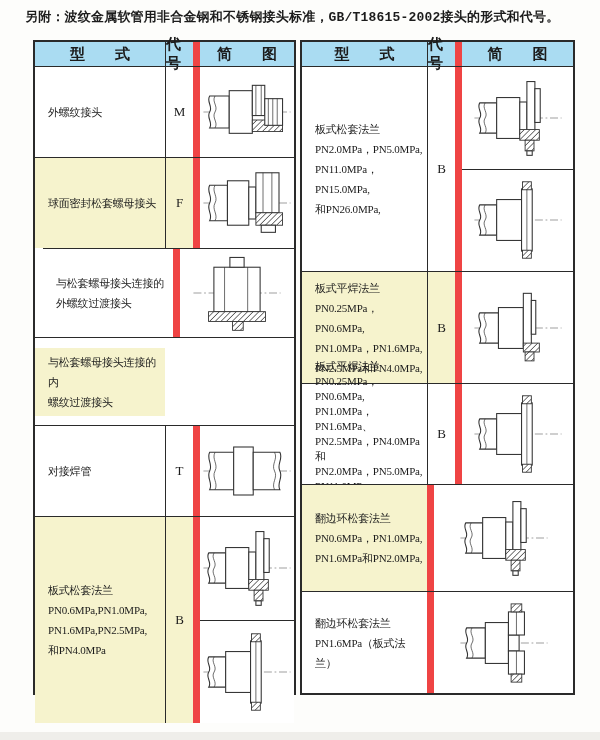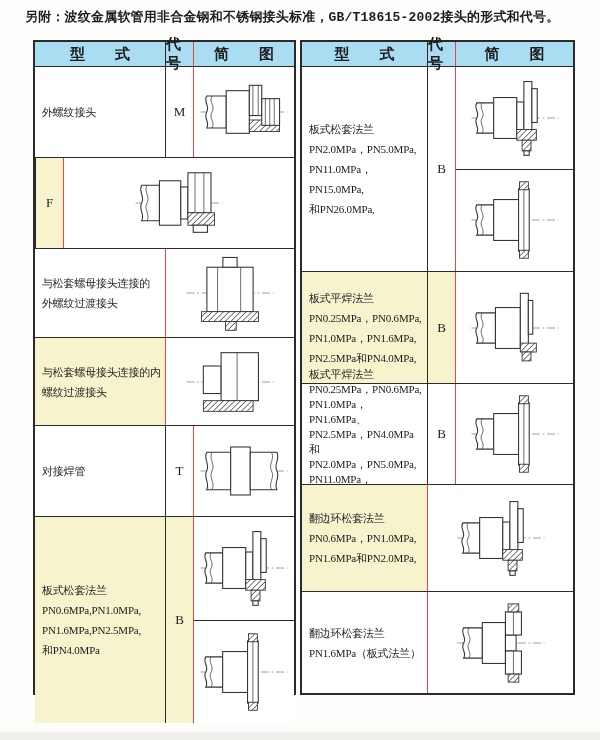--- a/index.html
+++ b/index.html
@@ -18,26 +18,26 @@
     border:2px solid #2a2a2a;background:#ffffff;
     display:flex;flex-direction:column;
   }
   #table-left{left:33px;width:263px;height:655px;}
   #table-right{left:300px;width:275px;height:655px;}
   .row{display:flex;box-sizing:border-box;flex:0 0 auto;}
   .row + .row{border-top:1px solid #2a2a2a;}
   .cell{box-sizing:border-box;display:flex;align-items:center;justify-content:center;}
   .c-type{
     justify-content:flex-start;text-align:left;
-    padding:4px 4px 4px 7px;white-space:pre-line;
+    padding:4px 4px 4px 13px;white-space:pre-line;
     font-size:11px;line-height:20px;letter-spacing:-0.2px;
   }
   .c-code{border-left:1px solid #2a2a2a;font-size:13px;}
   .c-diagram{
-    border-left:1px solid #ef4444;background:#ffffff;
+    border-left:7px solid #ef4444;background:#ffffff;
     flex:1;flex-direction:column;align-items:stretch;padding:0;
   }
   .t-left .c-type{width:130px;}
   .t-left .c-code{width:28px;}
   .t-right .c-type{width:125px;}
   .t-right .c-code{width:28px;}
   .row.hl .c-type,.row.hl .c-code{background:#f6f3cd;}
   .row.hdr{height:24px;background:#aadcf2;}
   .row.hdr .cell{background:transparent;font-weight:bold;font-size:15px;letter-spacing:0;}
   .row.hdr .c-type{justify-content:center;padding:0;white-space:normal;line-height:24px;}
@@ -79,20 +79,21 @@
               <rect x="56" y="54" width="34" height="13" fill="url(#h0-0-0)" stroke="#333" stroke-width="1"></rect>
               <rect x="70" y="30" width="20" height="30" stroke="#333" stroke-width="1.2" fill="#ffffff"></rect>
               <line x1="74" y1="30" x2="74" y2="60" stroke="#333" stroke-width="0.8" fill="none"></line>
               <line x1="79" y1="30" x2="79" y2="60" stroke="#333" stroke-width="0.8" fill="none"></line>
               <line x1="84" y1="30" x2="84" y2="60" stroke="#333" stroke-width="0.8" fill="none"></line>
             </svg>
           </div>
         </div>
       </div>
       <div class="row hl" style="height: 91px;">
+        <div class="cell c-type" style="line-height: 20px;">球面密封松套螺母接头</div>
         <div class="cell c-code">F</div>
         <div class="cell c-diagram">
           <div class="dcell">
             <svg width="94" height="80" viewBox="0 0 100 90">
               <defs>
                 <pattern id="h0-1-0" width="4.5" height="4.5" patternUnits="userSpaceOnUse" patternTransform="rotate(45)">
                   <rect width="4.5" height="4.5" fill="#fff"></rect>
                   <line x1="0" y1="0" x2="0" y2="4.5" stroke="#444" stroke-width="1.6"></line>
                 </pattern>
               </defs>
@@ -103,21 +104,21 @@
               <rect x="52" y="27" width="8" height="36" stroke="#333" stroke-width="1.2" fill="#ffffff"></rect>
               <rect x="60" y="11" width="26" height="45" stroke="#333" stroke-width="1.2" fill="#ffffff"></rect>
               <line x1="68" y1="11" x2="68" y2="56" stroke="#333" stroke-width="0.8" fill="none"></line>
               <line x1="78" y1="11" x2="78" y2="56" stroke="#333" stroke-width="0.8" fill="none"></line>
               <rect x="60" y="56" width="30" height="14" fill="url(#h0-1-0)" stroke="#333" stroke-width="1"></rect>
               <rect x="66" y="70" width="16" height="8" stroke="#333" stroke-width="1.2" fill="#ffffff"></rect>
             </svg>
           </div>
         </div>
       </div>
-      <div class="row" style="height: 89px;">
+      <div class="row" style="height: 89px; margin-left: 8px;">
         <div class="cell c-type" style="line-height: 20px;">与松套螺母接头连接的
 外螺纹过渡接头</div>
         <div class="cell c-diagram">
           <div class="dcell">
             <svg width="94" height="80" viewBox="0 0 100 90">
               <defs>
                 <pattern id="h0-2-0" width="4.5" height="4.5" patternUnits="userSpaceOnUse" patternTransform="rotate(45)">
                   <rect width="4.5" height="4.5" fill="#fff"></rect>
                   <line x1="0" y1="0" x2="0" y2="4.5" stroke="#444" stroke-width="1.6"></line>
                 </pattern>
@@ -126,21 +127,21 @@
               <rect x="24" y="16" width="52" height="50" stroke="#333" stroke-width="1.2" fill="#ffffff"></rect>
               <line x1="36" y1="16" x2="36" y2="66" stroke="#333" stroke-width="0.8" fill="none"></line>
               <line x1="62" y1="16" x2="62" y2="66" stroke="#333" stroke-width="0.8" fill="none"></line>
               <rect x="42" y="5" width="16" height="11" stroke="#333" stroke-width="1.2" fill="#ffffff"></rect>
               <rect x="18" y="66" width="64" height="11" fill="url(#h0-2-0)" stroke="#333" stroke-width="1"></rect>
               <rect x="45" y="77" width="12" height="10" fill="url(#h0-2-0)" stroke="#333" stroke-width="1"></rect>
             </svg>
           </div>
         </div>
       </div>
-      <div class="row hl" style="height: 88px;">
+      <div class="row hl" style="height: 88px; align-items: center;">
         <div class="cell c-type" style="line-height: 20px;">与松套螺母接头连接的内
 螺纹过渡接头</div>
         <div class="cell c-diagram">
           <div class="dcell">
             <svg width="94" height="80" viewBox="0 0 100 90">
               <defs>
                 <pattern id="h0-3-0" width="4.5" height="4.5" patternUnits="userSpaceOnUse" patternTransform="rotate(45)">
                   <rect width="4.5" height="4.5" fill="#fff"></rect>
                   <line x1="0" y1="0" x2="0" y2="4.5" stroke="#444" stroke-width="1.6"></line>
                 </pattern>

